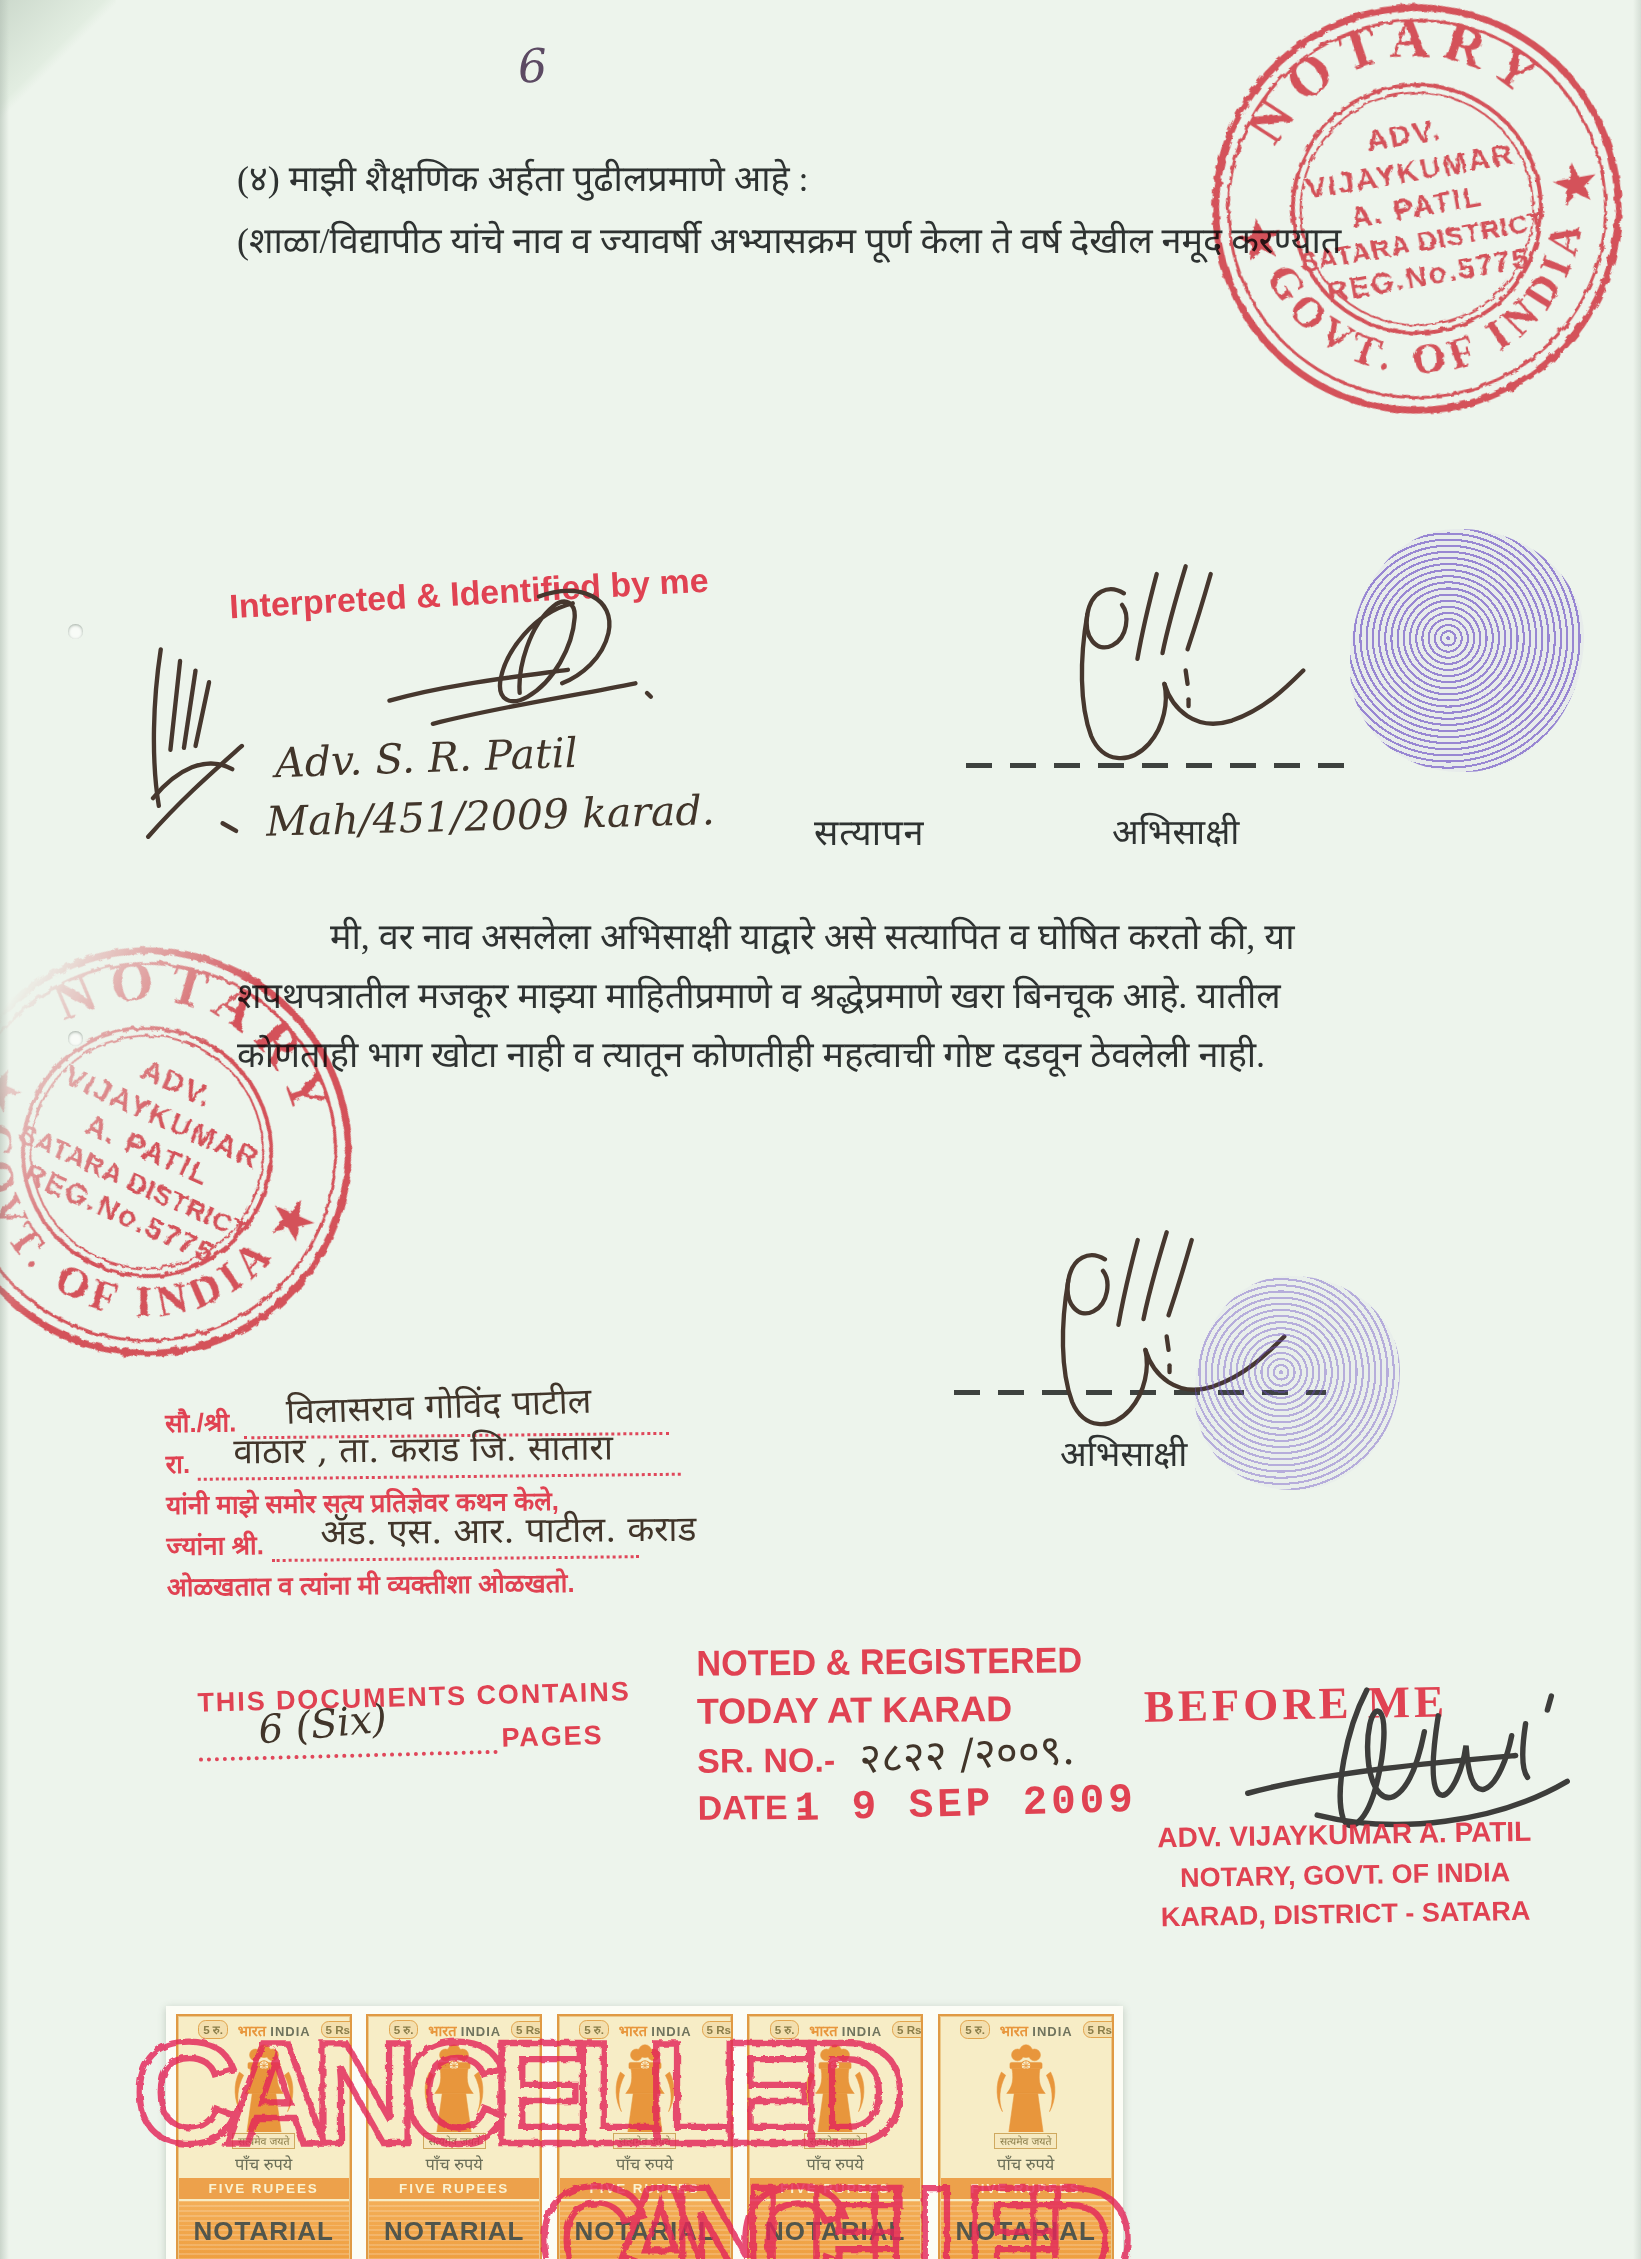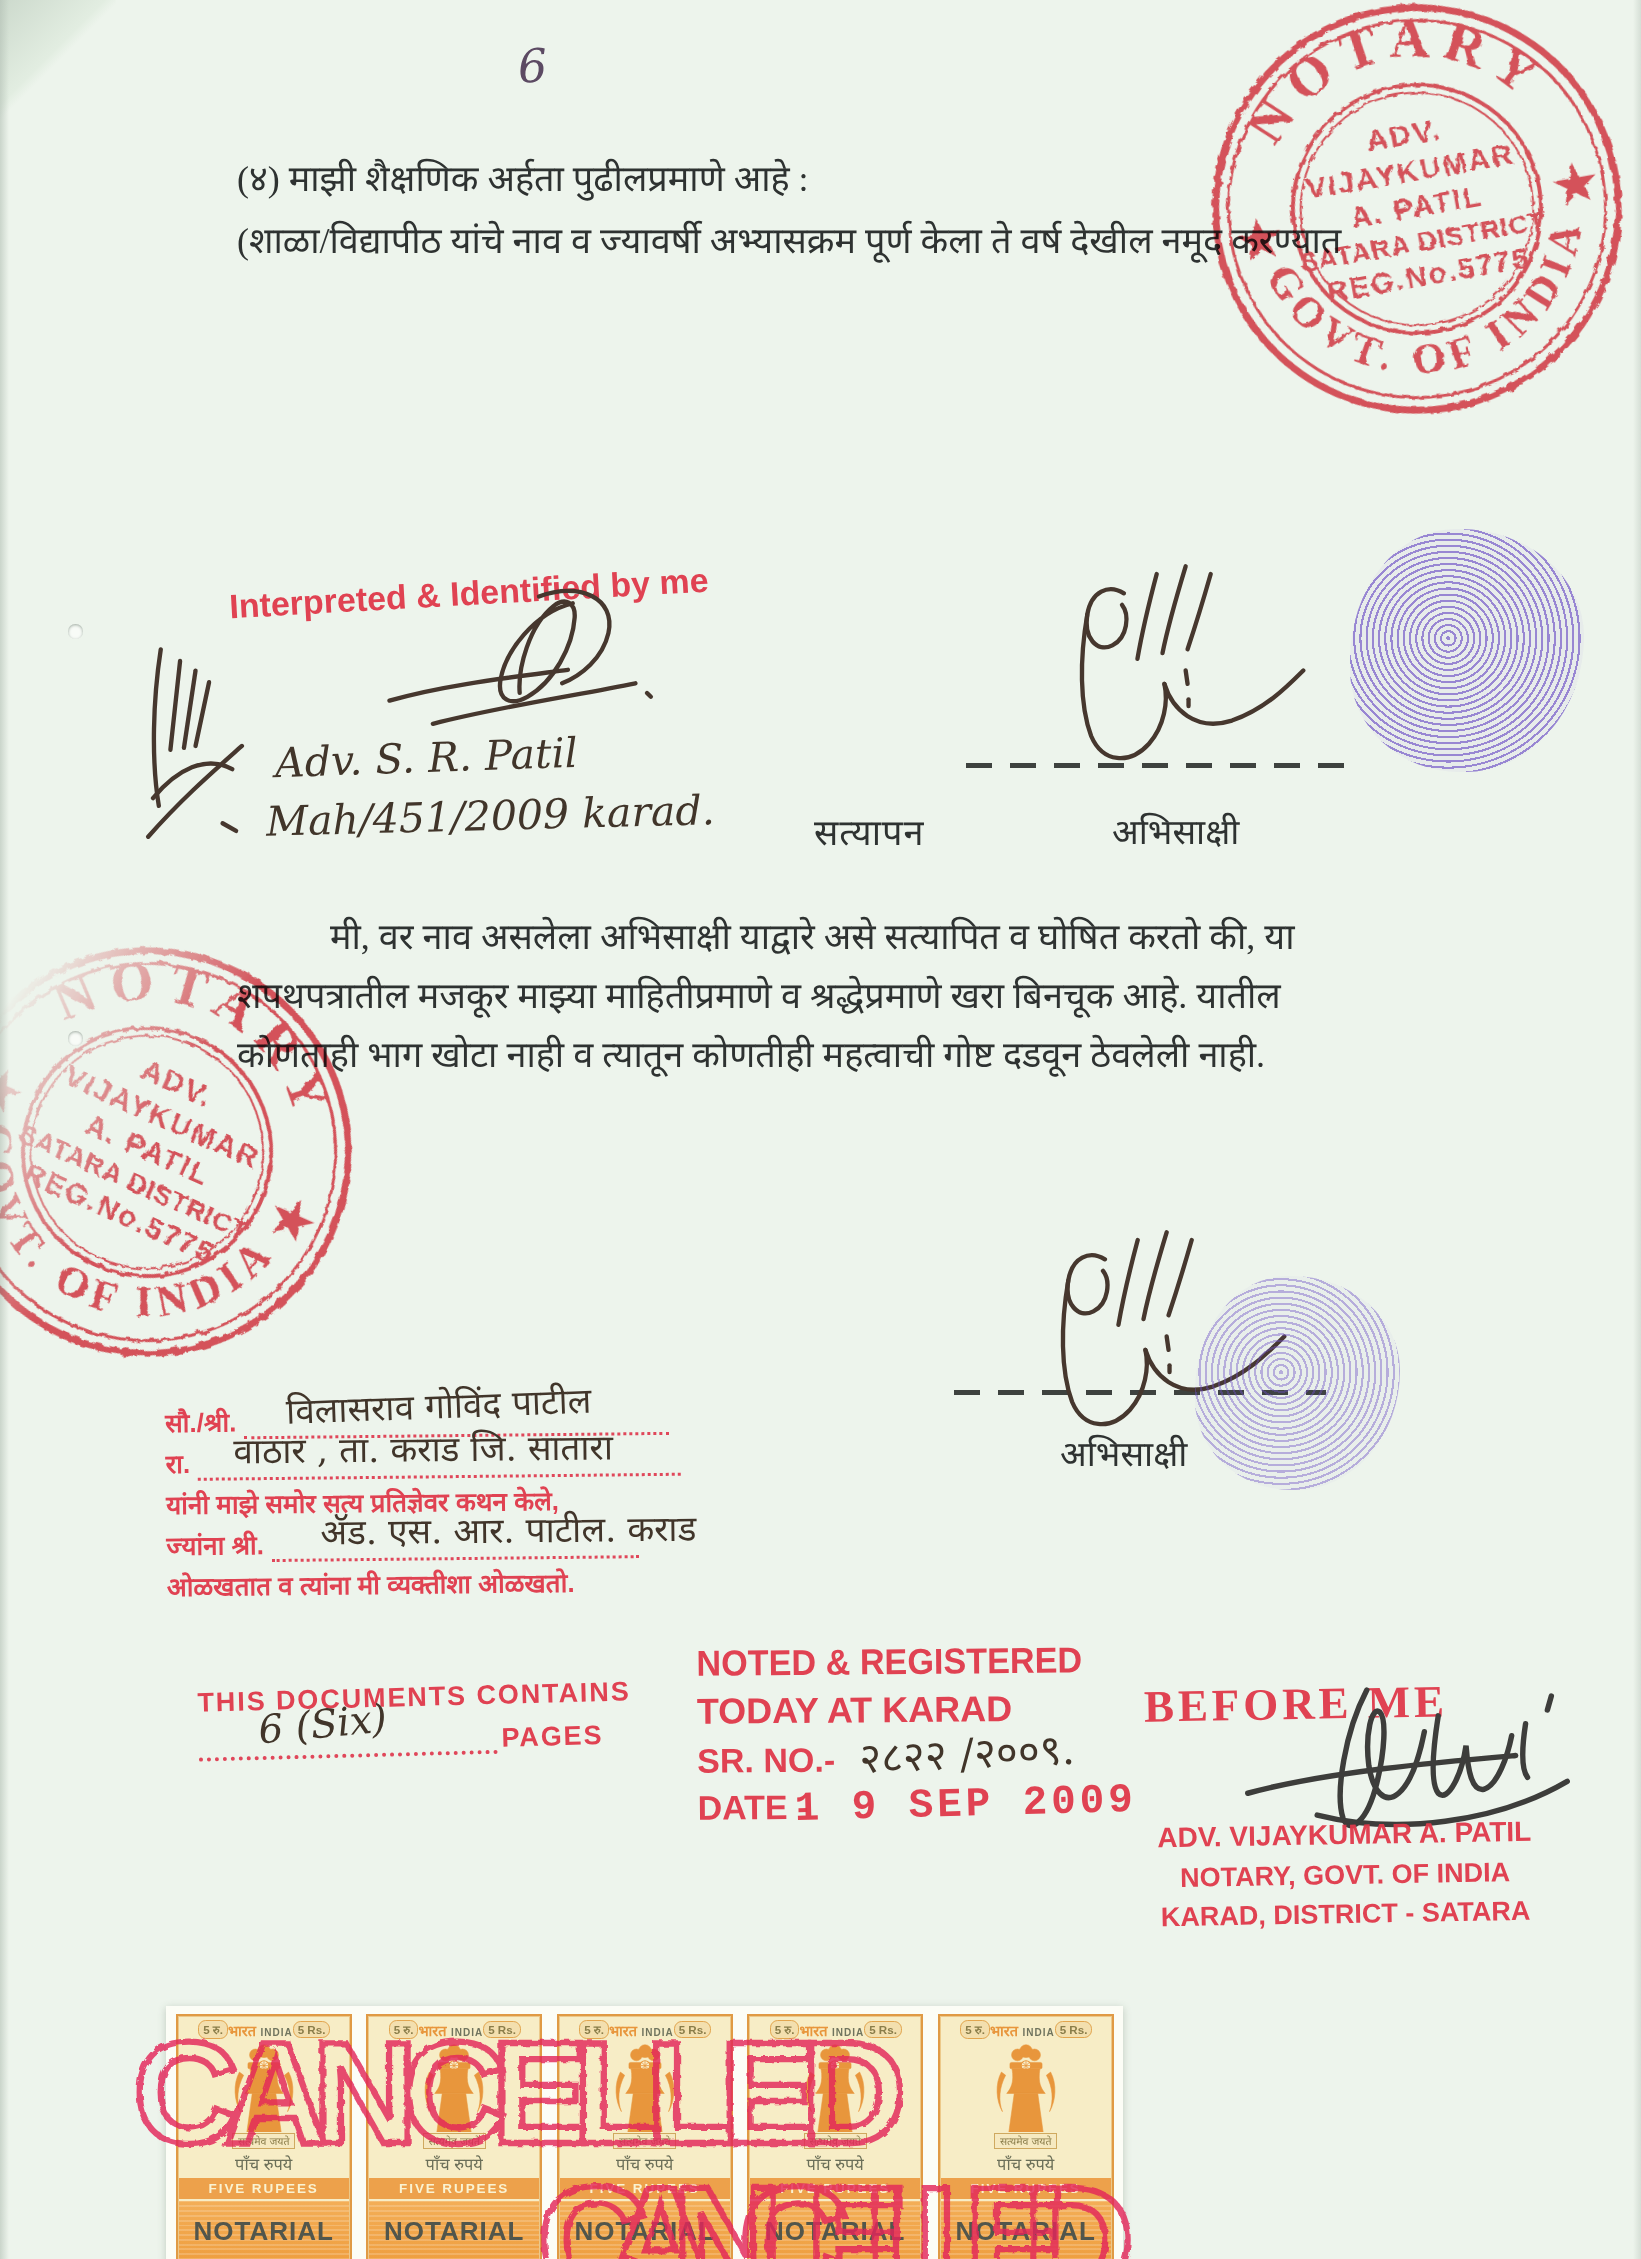--- a/index.html
+++ b/index.html
@@ -37,24 +37,24 @@
   .id-pre{font-size:26px;margin-right:7.7px;}
   .id-dots{flex:0 0 auto;border-bottom:3.9px dotted #e0475a;height:33px;}
   .id-line{font-size:26px;height:41px;display:flex;align-items:flex-end;}
   
   .stamp-row{display:flex;gap:14.5px;background:#fcfdf6;padding:7.7px 9.7px 0 9.7px;box-shadow:0 1.9px 7.7px rgba(60,80,60,.25);}
   .stamp{position:relative;width:176px;height:249px;background:#f7edc6;border:2.9px solid #e09a44;box-sizing:border-box;
          display:flex;flex-direction:column;align-items:center;overflow:hidden;}
   .stamp::before{content:"";position:absolute;left:-15.4px;top:-7.7px;bottom:0;width:13.5px;
          background-image:radial-gradient(circle at 6.8px 7.7px,#e3ece1 2.9px,transparent 3.5px);background-size:13.5px 15.4px;}
   .stamp-in{width:100%;height:100%;border:1px solid #ecc98a;box-sizing:border-box;display:flex;flex-direction:column;align-items:center;}
-  .s-top{display:flex;align-items:center;width:94%;margin-top:2.9px;padding-left:29px;}
+  .s-top{display:flex;justify-content:space-between;align-items:center;width:94%;margin-top:2.9px;padding-left:29px;}
   .s-val{font-size:11.6px;font-weight:bold;color:#8a7d4a;border:1px solid #e2a círculo;border:1px solid #e2a54e;border-radius:7.7px;padding:1px 3.9px;background:#f3dfae;}
   .s-hi{font-size:14.5px;font-weight:bold;color:#e8963c;}
-  .s-en{font-size:10px;font-weight:bold;color:#70745e;letter-spacing:1px;}
+  .s-en{font-size:13px;font-weight:bold;color:#70745e;letter-spacing:1px;}
   .s-pillar{width:100px;height:91px;margin-top:1.9px;}
   .s-motto{font-size:10.6px;color:#8a7d4a;border:1px solid #cfa95f;padding:0 4.8px;background:#f6e9c0;margin-top:1px;white-space:nowrap;}
   .s-hindi{font-size:16.4px;font-weight:normal;color:#6b6f58;margin-top:2.9px;white-space:nowrap;}
   .s-band{width:100%;margin-top:2.9px;text-align:center;background:#eda14b;color:#faf3d2;
           font-size:13.5px;font-weight:bold;letter-spacing:1.9px;padding:2.9px 0;}
   .s-foot{width:100%;flex:1;margin-top:1.9px;text-align:center;color:#52564c;font-size:26px;font-weight:bold;letter-spacing:1px;
           background:linear-gradient(180deg,#f3ae57,#ef9f40);padding-top:15.4px;box-sizing:border-box;
           background-image:repeating-linear-gradient(0deg,rgba(255,255,255,.18) 0 1.9px,transparent 1.9px 4.8px),linear-gradient(180deg,#f3ae57,#ef9f40);}
   .cancelled text{font:bold 150px "Liberation Sans",sans-serif;fill:none;stroke:#e3295a;stroke-width:6.5;opacity:.82;}
   

